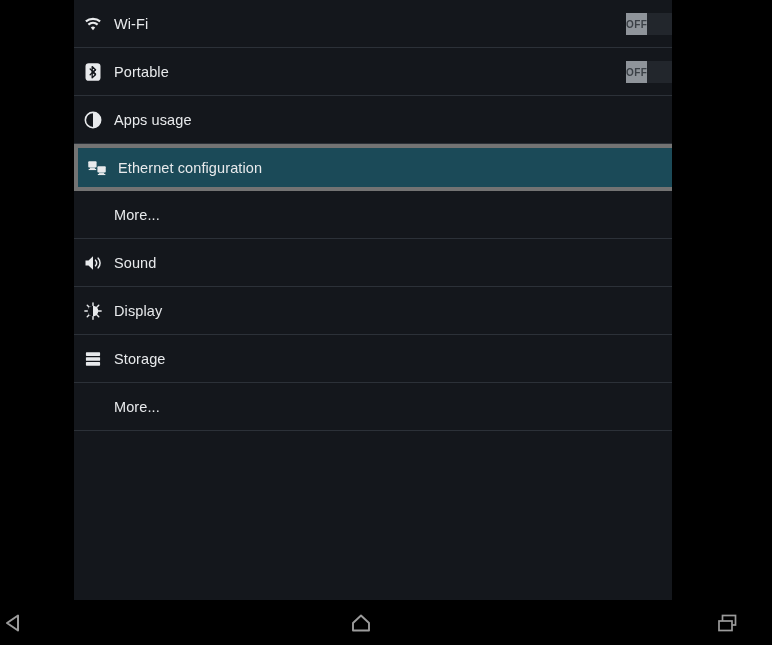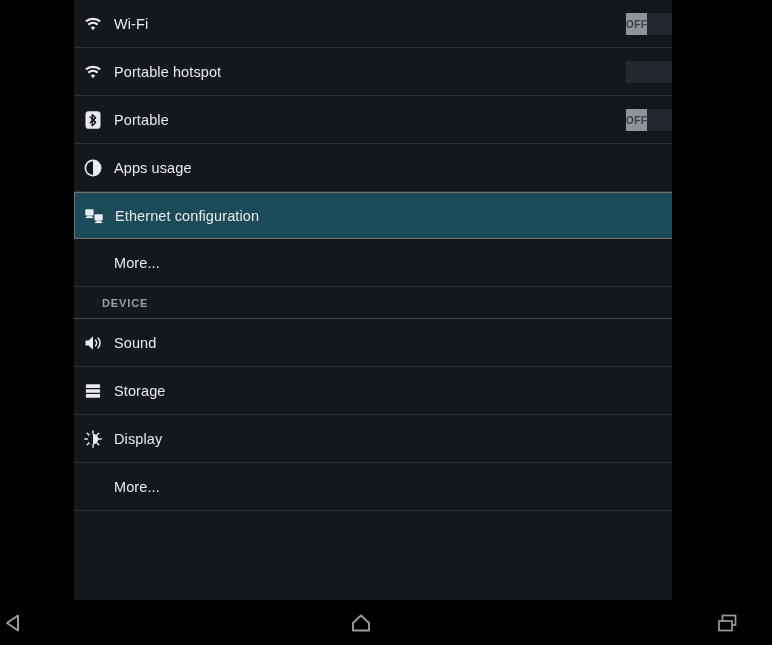--- a/index.html
+++ b/index.html
@@ -70,21 +70,21 @@
     white-space: nowrap;
   }
 
   .row.indent .row-label {
     margin-left: 34px;
   }
 
   
   .row.selected {
     background: #1b4a58;
-    border: 1px solid #737373;
+    border: 4px solid #737373;
     width: 636px;
     height: 47px;
     text-align: center;
   }
 
   
   .section-header {
     position: relative;
     height: 32px;
     width: 636px;
@@ -188,35 +188,20 @@
         </svg>
       </span>
       <span class="row-label">Wi-Fi</span>
       <span class="toggle off">
         <span class="thumb">OFF</span>
         <span class="track"></span>
       </span>
       <span class="divider"></span>
     </div>
 
-    <div class="row">
-      <span class="row-icon">
-        <svg width="20" height="20" viewBox="0 0 24 24">
-          <path d="M12 19.5l-2.6-3.3a4.1 4.1 0 0 1 5.2 0z" fill="#e8eaec"></path>
-          <path d="M5.6 11.6a10 10 0 0 1 12.8 0l-1.7 2.1a7.3 7.3 0 0 0-9.4 0z" fill="#e8eaec"></path>
-          <path d="M2.6 7.8a14.6 14.6 0 0 1 18.8 0l-1.7 2.1a11.9 11.9 0 0 0-15.4 0z" fill="#e8eaec"></path>
-        </svg>
-      </span>
-      <span class="row-label">Portable hotspot</span>
-      <span class="toggle on">
-        <span class="track"></span>
-        <span class="thumb">ON</span>
-      </span>
-      <span class="divider"></span>
-    </div>
 
     <div class="row">
       <span class="row-icon">
         <svg width="20" height="20" viewBox="0 0 24 24">
           <rect x="3" y="1.5" width="18" height="21" rx="4" fill="#e8eaec"></rect>
           <path d="M11 5.5l4 3.8-4 3.6V5.5zm0 6.2l4 3.7-4 3.6v-7.3z" fill="none" stroke="#14171c" stroke-width="1.6" stroke-linejoin="round"></path>
           <path d="M8.6 8.3l6.4 6.2M8.6 15.4l6.4-6.2" stroke="#14171c" stroke-width="1.6" stroke-linecap="round"></path>
         </svg>
       </span>
       <span class="row-label">Portable</span>
@@ -250,57 +235,53 @@
         </svg>
       </span>
       <span class="row-label">Ethernet configuration</span>
     </div>
 
     <div class="row indent">
       <span class="row-label">More...</span>
       <span class="divider"></span>
     </div>
 
-    <div class="section-header">
-      <span class="label">DEVICE</span>
-      <span class="divider"></span>
-    </div>
 
     <div class="row">
       <span class="row-icon">
         <svg width="20" height="20" viewBox="0 0 24 24">
           <path d="M3 9h3.6L12 4v16L6.6 15H3z" fill="#e8eaec"></path>
           <path d="M15 8.6a4.8 4.8 0 0 1 0 6.8M18.2 6.2a8.5 8.5 0 0 1 0 11.6" fill="none" stroke="#e8eaec" stroke-width="1.8" stroke-linecap="round"></path>
         </svg>
       </span>
       <span class="row-label">Sound</span>
+      <span class="divider"></span>
+    </div>
+
+    <div class="row">
+      <span class="row-icon">
+        <svg width="20" height="20" viewBox="0 0 24 24">
+          <circle cx="12" cy="12" r="6.4" fill="#e8eaec"></circle>
+          <path d="M12 5.6V2.2M12 21.8v-3.4M5.6 12H2.2M21.8 12h-3.4M7.5 7.5L5.1 5.1M18.9 18.9l-2.4-2.4M7.5 16.5l-2.4 2.4M18.9 5.1l-2.4 2.4" stroke="#e8eaec" stroke-width="1.7" stroke-linecap="round"></path>
+          <path d="M12 5.6a6.4 6.4 0 0 0 0 12.8z" fill="#14171c"></path>
+        </svg>
+      </span>
+      <span class="row-label">Display</span>
       <span class="divider"></span>
     </div>
 
     <div class="row">
       <span class="row-icon">
         <svg width="20" height="20" viewBox="0 0 24 24">
           <rect x="3.5" y="4" width="17" height="4.4" rx="0.8" fill="#e8eaec"></rect>
           <rect x="3.5" y="9.8" width="17" height="4.4" rx="0.8" fill="#e8eaec"></rect>
           <rect x="3.5" y="15.6" width="17" height="4.4" rx="0.8" fill="#e8eaec"></rect>
         </svg>
       </span>
       <span class="row-label">Storage</span>
-      <span class="divider"></span>
-    </div>
-
-    <div class="row">
-      <span class="row-icon">
-        <svg width="20" height="20" viewBox="0 0 24 24">
-          <circle cx="12" cy="12" r="6.4" fill="#e8eaec"></circle>
-          <path d="M12 5.6V2.2M12 21.8v-3.4M5.6 12H2.2M21.8 12h-3.4M7.5 7.5L5.1 5.1M18.9 18.9l-2.4-2.4M7.5 16.5l-2.4 2.4M18.9 5.1l-2.4 2.4" stroke="#e8eaec" stroke-width="1.7" stroke-linecap="round"></path>
-          <path d="M12 5.6a6.4 6.4 0 0 0 0 12.8z" fill="#14171c"></path>
-        </svg>
-      </span>
-      <span class="row-label">Display</span>
       <span class="divider"></span>
     </div>
 
 
     <div class="row indent">
       <span class="row-label">More...</span>
       <span class="divider"></span>
     </div>
 
 

